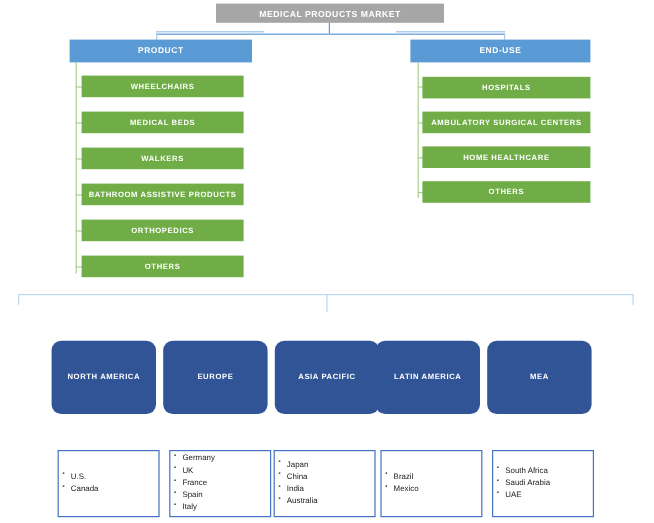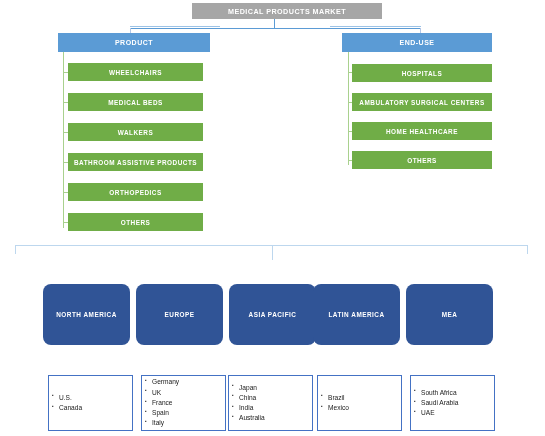--- a/index.html
+++ b/index.html
@@ -15,21 +15,21 @@
     position: relative;
     width: 545px;
     height: 436px;
     background: #ffffff;
     overflow: hidden;
   }
 
   
   .title-bar {
     position: absolute;
-    left: 192px;
+    left: 180px;
     top: 3px;
     width: 190px;
     height: 16px;
     background: #a6a6a6;
     color: #ffffff;
     font-size: 7.2px;
     font-weight: bold;
     letter-spacing: 0.45px;
     display: flex;
     align-items: center;

